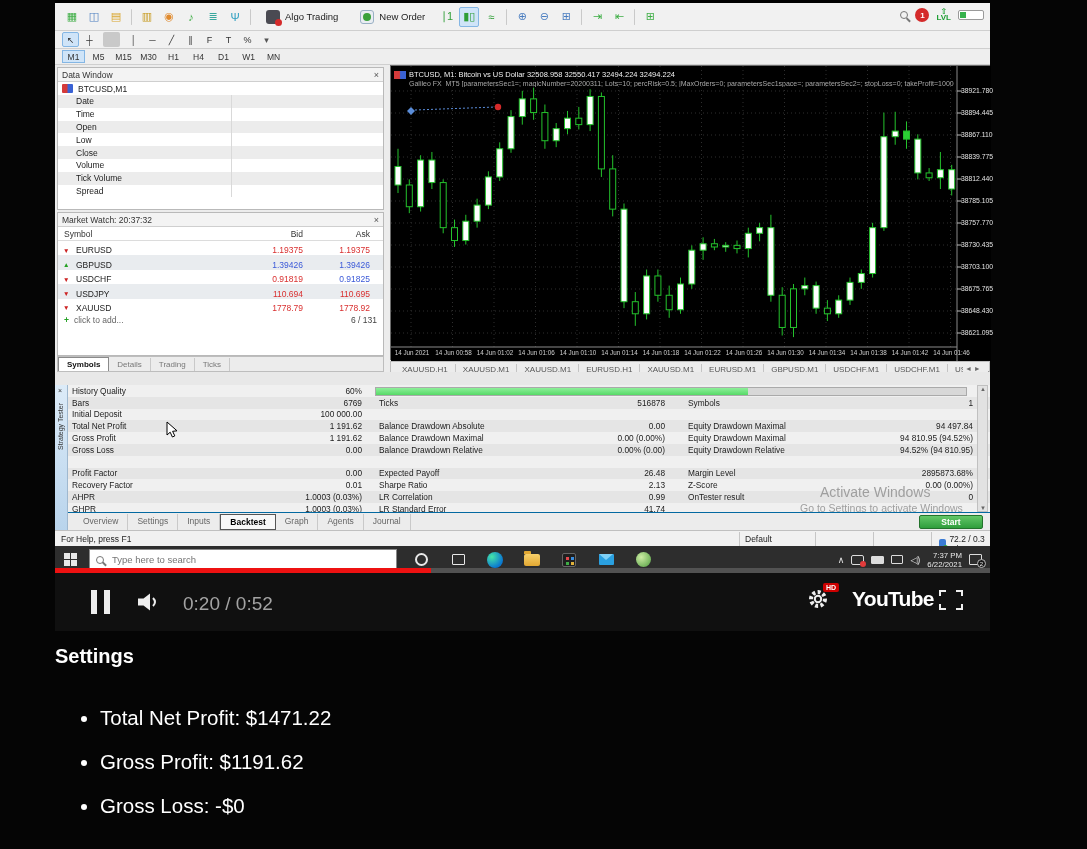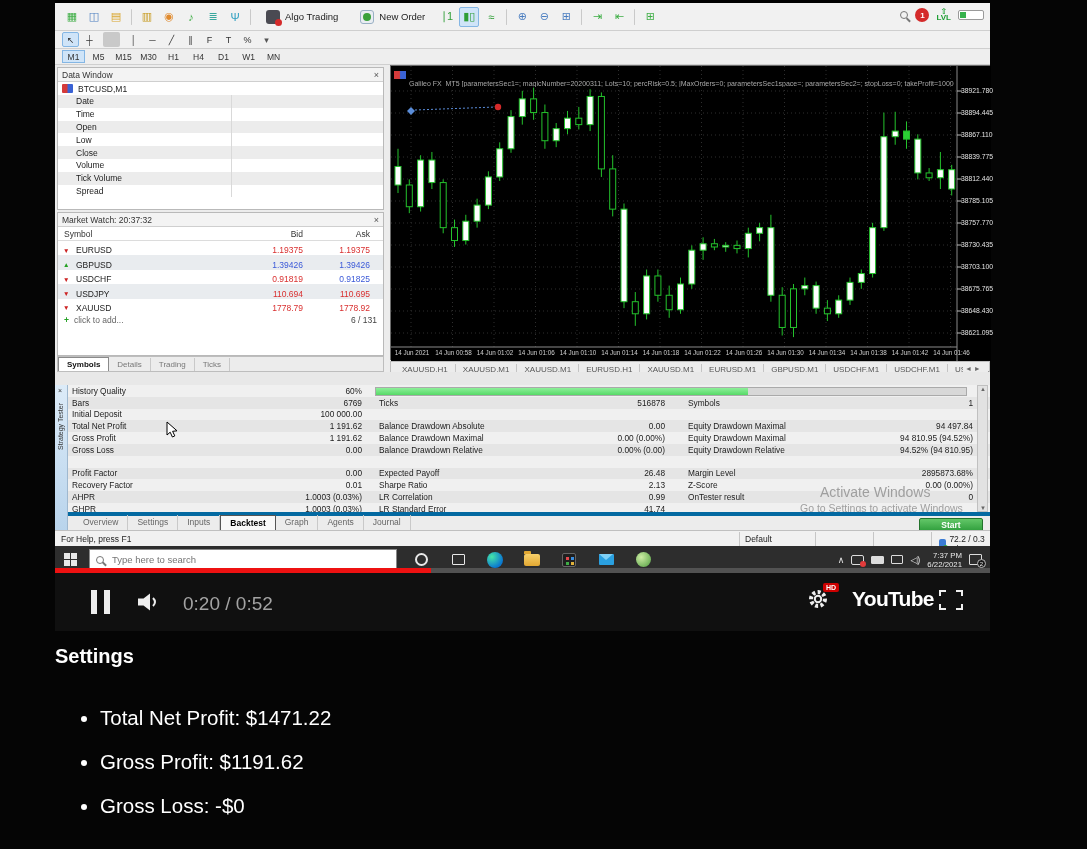--- a/index.html
+++ b/index.html
@@ -92,21 +92,21 @@
   .st-row:nth-child(even){background:#e5e5e5;}
   .st-row .l{padding-left:4px;overflow:hidden;white-space:nowrap;}
   .st-row .v{text-align:right;white-space:nowrap;}
   #hq-bar{position:absolute;left:320px;top:1.5px;width:592px;height:9px;background:#d8d8d8;border:1px solid #aaa;}
   #hq-fill{height:100%;background:linear-gradient(#8ef09a,#57d967);}
   #st-scroll{position:absolute;right:2px;top:0;width:11px;height:127px;background:#e2e2e2;border:1px solid #c0c0c0;
              font-size:6px;color:#666;text-align:center;}
   #st-scroll .up{position:absolute;top:0;left:2px;} #st-scroll .dn{position:absolute;bottom:0;left:2px;}
   #watermark1{position:absolute;left:765px;top:99px;font-size:14px;color:#9f9f9f;}
   #watermark2{position:absolute;left:745px;top:117px;font-size:10.5px;color:#9f9f9f;}
-  #tester-tabs{position:absolute;left:13px;top:127px;width:922px;height:18px;background:#ececec;border-top:4px solid #0369a1;
+  #tester-tabs{position:absolute;left:13px;top:127px;width:922px;height:18px;background:#ececec;border-top:1px solid #0369a1;
                display:flex;align-items:center;font-size:8.5px;color:#666;padding-left:6px;}
   .t-tab{padding:2px 9px;border-right:1px solid #c9c9c9;}
   .t-tab.active{background:#f8f8f8;border:1px solid #555;color:#000;font-weight:bold;}
   #start-btn{position:absolute;right:7px;top:2px;width:64px;height:14px;background:linear-gradient(#63c768,#2f9e3c);
              border:1px solid #23732c;border-radius:2px;color:#fff;font-size:8.5px;font-weight:bold;
              display:flex;align-items:center;justify-content:center;}
   
   #statusbar{position:absolute;left:0;top:530px;width:935px;height:16px;background:#f1f1f1;border-top:1px solid #c0c0c0;
              font-size:8.5px;color:#222;}
   #statusbar .help{position:absolute;left:6px;top:3px;}
@@ -510,20 +510,21 @@
           <line x1="566" y1="179" x2="571" y2="179" stroke="#bbb" stroke-width="1"></line>
           <line x1="566" y1="201" x2="571" y2="201" stroke="#bbb" stroke-width="1"></line>
           <line x1="566" y1="223" x2="571" y2="223" stroke="#bbb" stroke-width="1"></line>
           <line x1="566" y1="245" x2="571" y2="245" stroke="#bbb" stroke-width="1"></line>
           <line x1="566" y1="267" x2="571" y2="267" stroke="#bbb" stroke-width="1"></line>
           <line x1="24" y1="44" x2="105" y2="41" stroke="#5b8dd9" stroke-width="1" stroke-dasharray="2 2"></line>
           <polygon points="20,41 24,45 20,49 16,45" fill="#5b8dd9"></polygon>
           <circle cx="107" cy="41" r="3.2" fill="#d42a2a"></circle>
         </svg>
       <span id="chart-icon"></span>
+      <div class="chart-hdr" id="chart-hdr1">BTCUSD, M1: Bitcoin vs US Dollar   32508.958 32550.417 32494.224 32494.224</div>
       <div class="chart-hdr" id="chart-hdr2">Galileo FX_MT5 [parametersSec1=; magicNumber=20200311; Lots=10; percRisk=0.5; |MaxOrders=0; parametersSec1space=; parametersSec2=; stopLoss=0; takeProfit=1000; iTrailingStart=0; iTrailin</div>
       <div>
 
       <div class="price-label" style="--i: 0;">38921.780</div>
           <div class="price-label" style="--i: 1;">38894.445</div>
           <div class="price-label" style="--i: 2;">38867.110</div>
           <div class="price-label" style="--i: 3;">38839.775</div>
           <div class="price-label" style="--i: 4;">38812.440</div>
           <div class="price-label" style="--i: 5;">38785.105</div>
           <div class="price-label" style="--i: 6;">38757.770</div>

